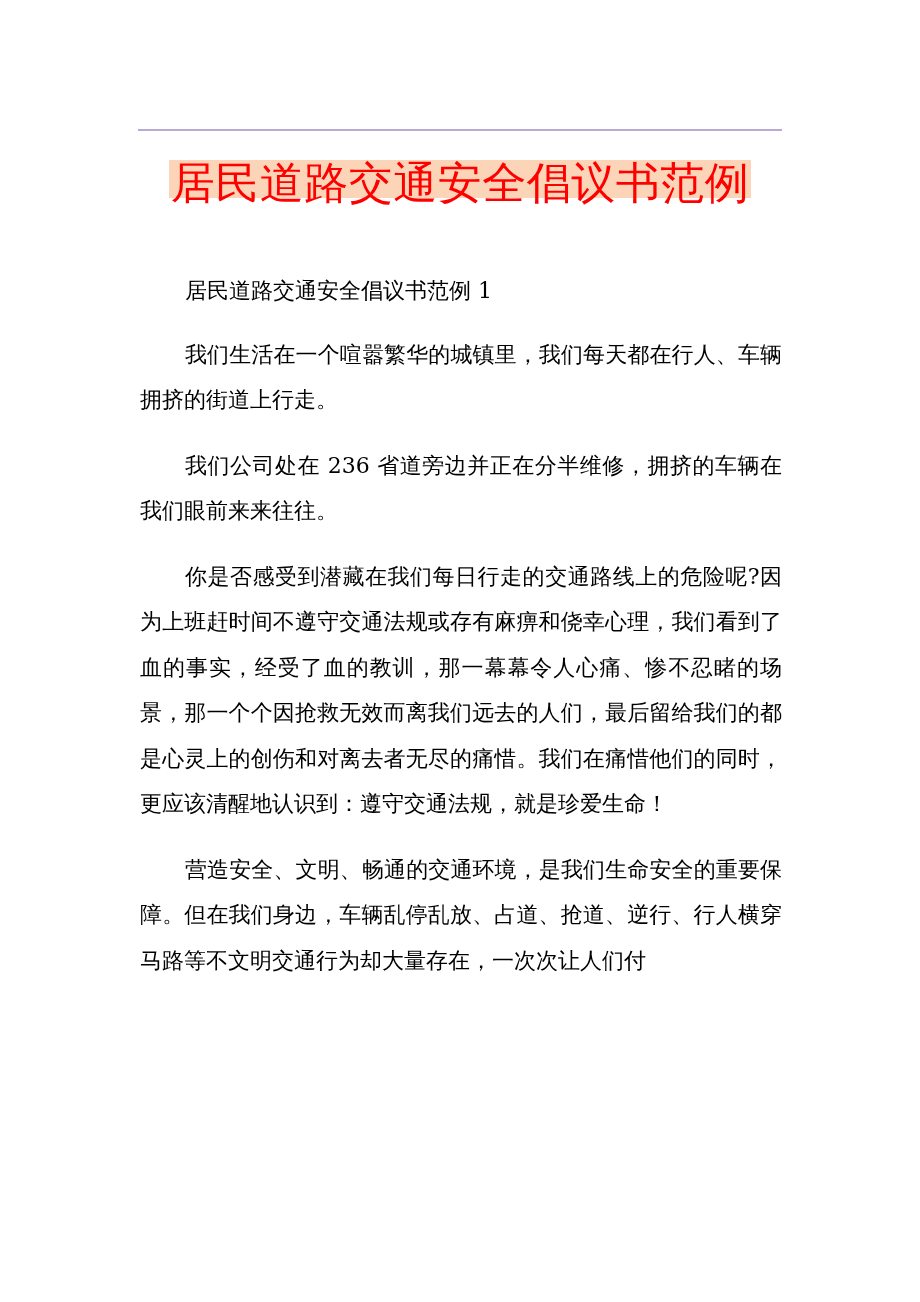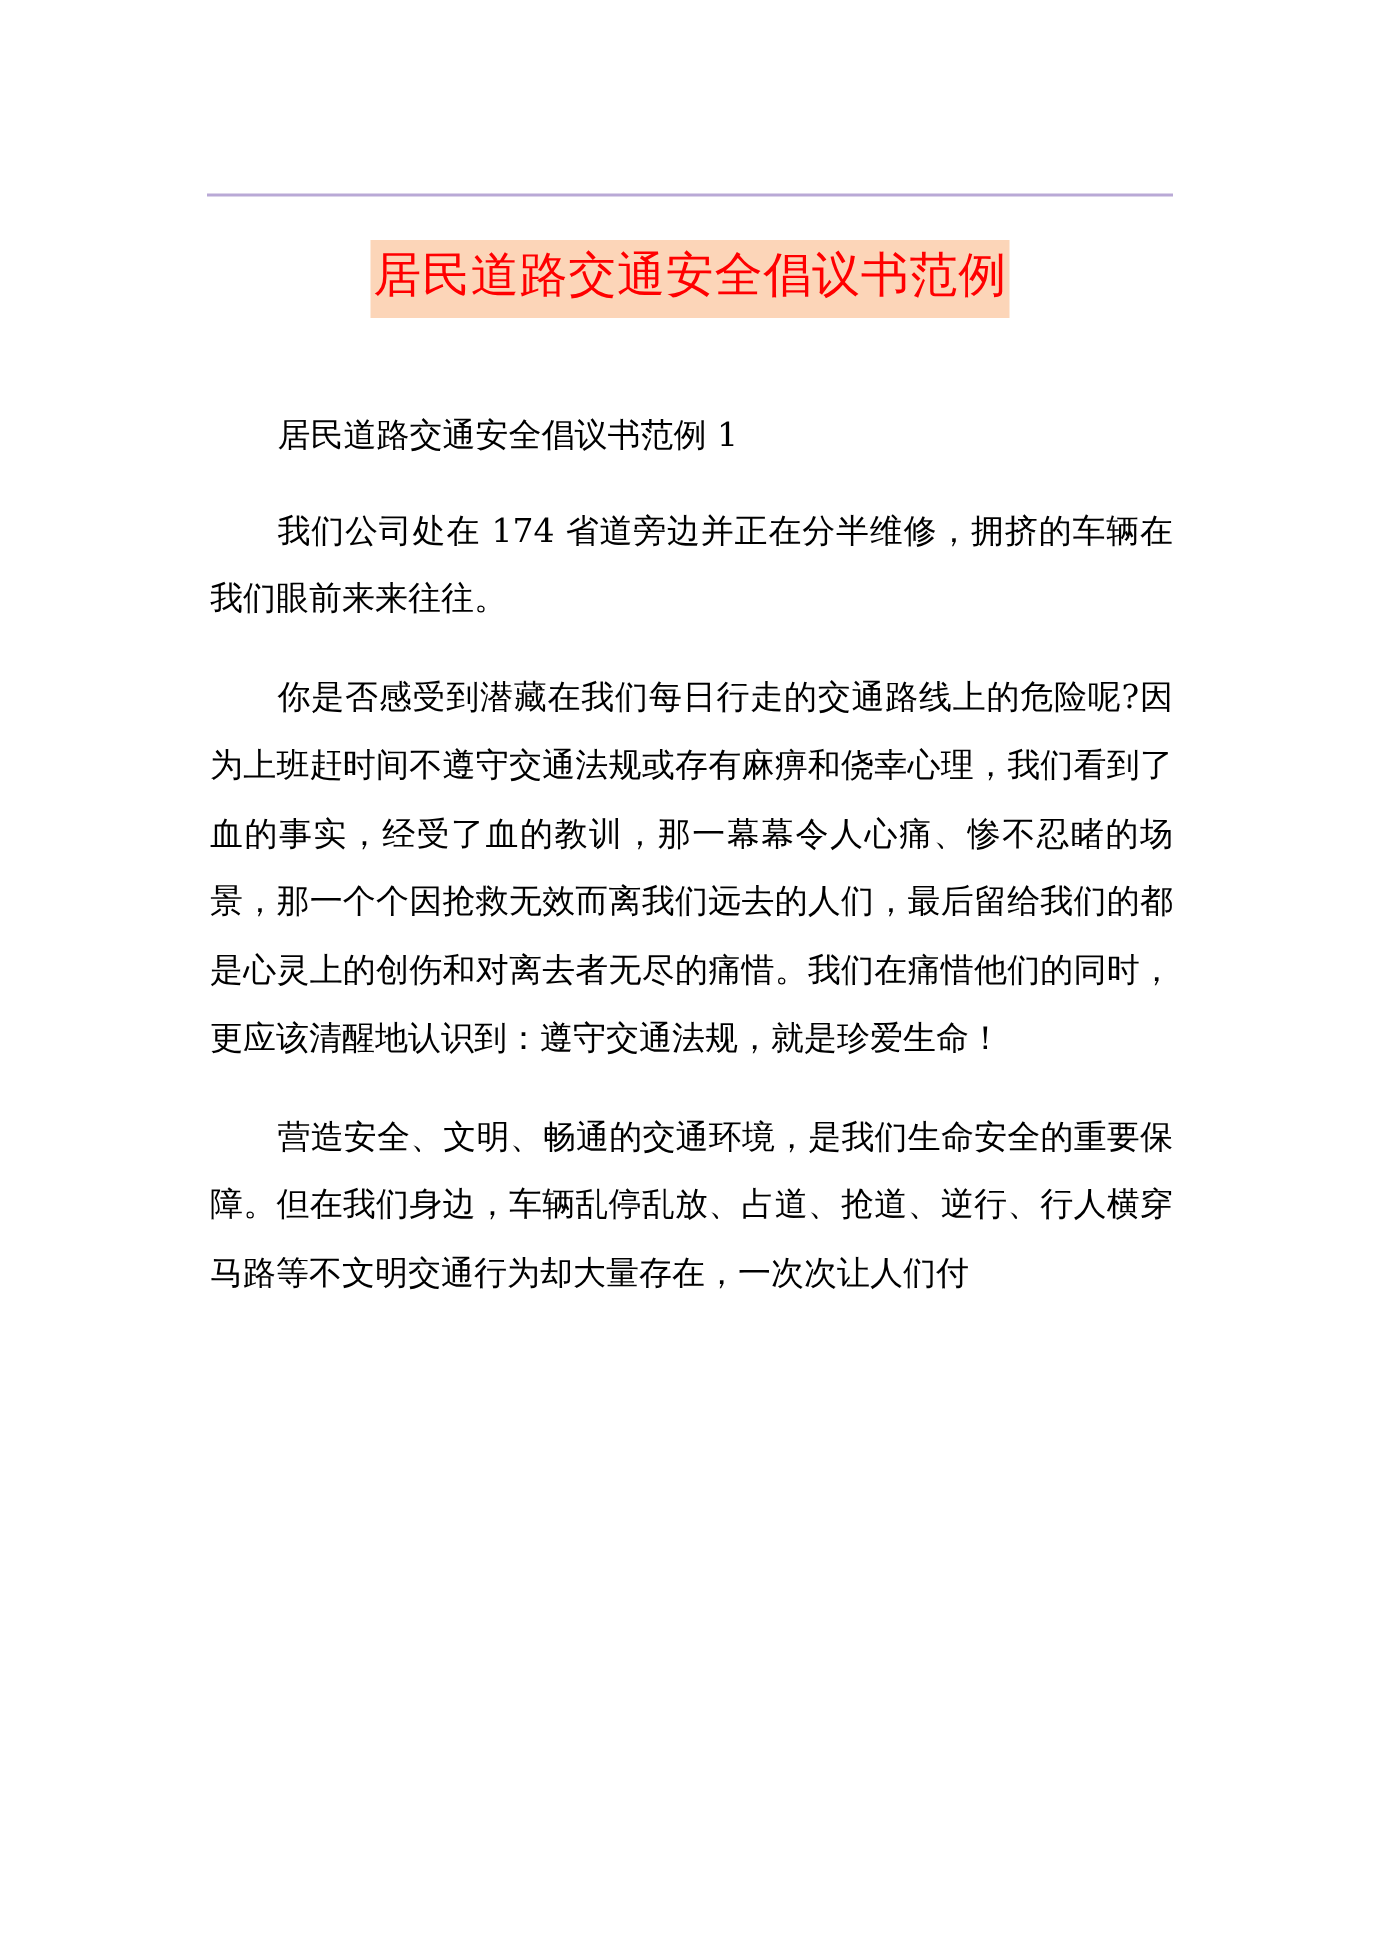--- a/index.html
+++ b/index.html
@@ -28,23 +28,23 @@
     top: 160px;
     left: 0;
     width: 920px;
     text-align: center;
   }
   .doc-title {
     display: inline-block;
     background: #fcd5b8;
     color: #ff0000;
     font-family: "DejaVu Sans", "Liberation Sans", sans-serif;
-    font-size: 32px;
+    font-size: 44px;
     line-height: 46px;
-    height: 52px;
+    height: 38px;
     padding: 0 2px;
     letter-spacing: 0.5px;
   }
   .content {
     position: absolute;
     left: 140px;
     top: 268px;
     width: 642px;
   }
   .para {
@@ -64,16 +64,17 @@
 <body>
 
 <div class="divider"></div>
 
 <div class="title-wrap">
   <span class="doc-title">居民道路交通安全倡议书范例</span>
 </div>
 
 <div class="content">
   <p class="para heading">居民道路交通安全倡议书范例 1</p>
-  <p class="para">我们公司处在 174 省道旁边并正在分半维修，拥挤的车辆在我们眼前来来往往。</p>
+  <p class="para">我们生活在一个喧嚣繁华的城镇里，我们每天都在行人、车辆拥挤的街道上行走。</p>
+  <p class="para">我们公司处在 236 省道旁边并正在分半维修，拥挤的车辆在我们眼前来来往往。</p>
   <p class="para">你是否感受到潜藏在我们每日行走的交通路线上的危险呢?因为上班赶时间不遵守交通法规或存有麻痹和侥幸心理，我们看到了血的事实，经受了血的教训，那一幕幕令人心痛、惨不忍睹的场景，那一个个因抢救无效而离我们远去的人们，最后留给我们的都是心灵上的创伤和对离去者无尽的痛惜。我们在痛惜他们的同时，更应该清醒地认识到：遵守交通法规，就是珍爱生命！</p>
   <p class="para">营造安全、文明、畅通的交通环境，是我们生命安全的重要保障。但在我们身边，车辆乱停乱放、占道、抢道、逆行、行人横穿马路等不文明交通行为却大量存在，一次次让人们付</p>
 </div>
 
 </body></html>

